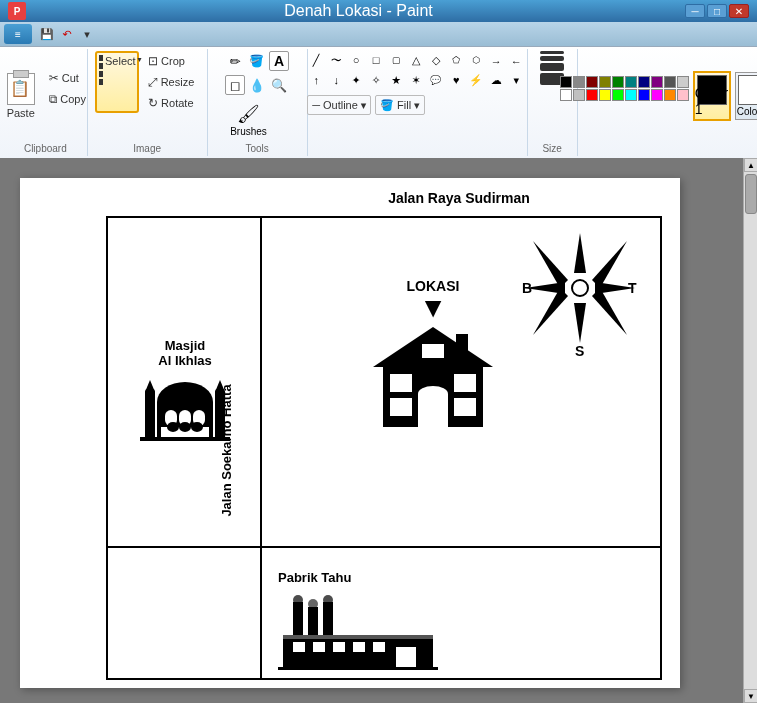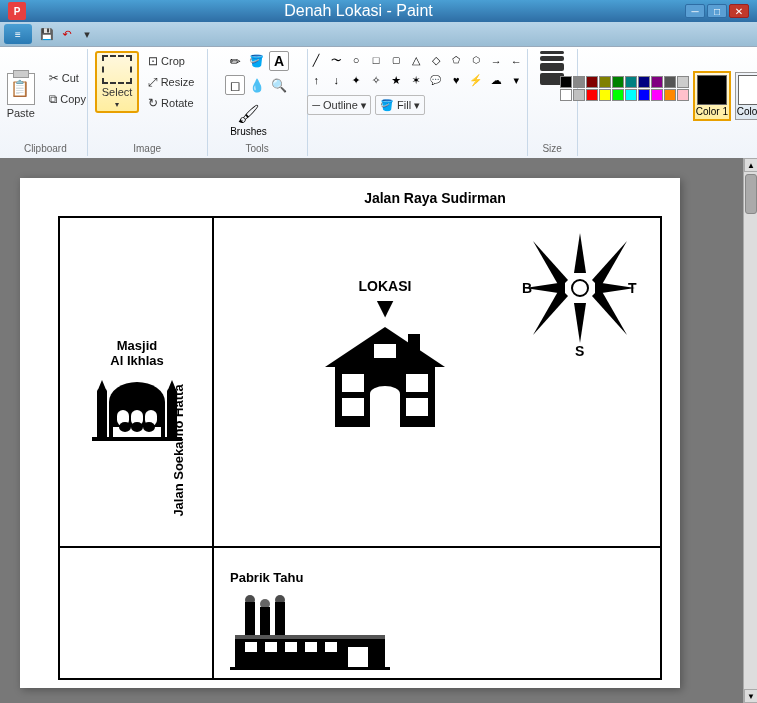--- a/index.html
+++ b/index.html
@@ -111,21 +111,21 @@
       background: transparent;
       border-radius: 2px;
       color: #333;
       white-space: nowrap;
       height: 20px;
     }
     .ribbon-small-col { display: flex; flex-direction: column; gap: 1px; padding-bottom: 14px; }
 
     
     .select-large-btn {
-      display: flex; flex-direction: column; align-items: center; justify-content: flex-start;
+      display: flex; flex-direction: row; justify-content: flex-start;
       width: 36px;
       cursor: pointer;
       border: 2px solid #e8a000;
       background: linear-gradient(to bottom, #fff8e0, #ffeea0);
       border-radius: 3px;
       font-size: 11px;
       color: #333;
       padding: 2px;
       gap: 2px;
     }
@@ -159,20 +159,21 @@
       display: flex;
       justify-content: center;
       padding: 20px;
     }
     .canvas-wrapper {
       background: white;
       width: 660px;
       height: 510px;
       position: relative;
       box-shadow: 2px 2px 8px rgba(0,0,0,0.3);
+      padding-left: 48px;
     }
 
     
     .map-area {
       width: 100%;
       height: 100%;
       position: relative;
     }
 
     
@@ -398,21 +399,21 @@
           <div style="width:12px;height:12px;background:#0f0;border:1px solid #888;cursor:pointer;"></div>
           <div style="width:12px;height:12px;background:#0ff;border:1px solid #888;cursor:pointer;"></div>
           <div style="width:12px;height:12px;background:#00f;border:1px solid #888;cursor:pointer;"></div>
           <div style="width:12px;height:12px;background:#f0f;border:1px solid #888;cursor:pointer;"></div>
           <div style="width:12px;height:12px;background:#f80;border:1px solid #888;cursor:pointer;"></div>
           <div style="width:12px;height:12px;background:#ffc0cb;border:1px solid #888;cursor:pointer;"></div>
         </div>
 
         <div style="display:flex;flex-direction:column;align-items:center;cursor:pointer;border:2px solid #e8a000;background:linear-gradient(to bottom,#fff8e0,#ffeea0);padding:2px;padding-bottom:14px;position:relative;">
           <div style="width:30px;height:30px;background:#000;border:1px solid #666;"></div>
-          <span style="font-size:10px;position:absolute;bottom:2px;">Color 1</span>
+          <span style="font-size:14px;position:absolute;bottom:2px;">Color 1</span>
         </div>
 
         <div style="display:flex;flex-direction:column;align-items:center;cursor:pointer;border:1px solid #999;background:linear-gradient(to bottom,#f0f4fa,#dde8f0);padding:2px;padding-bottom:14px;position:relative;">
           <div style="width:30px;height:30px;background:#fff;border:1px solid #666;"></div>
           <span style="font-size:10px;position:absolute;bottom:2px;">Color 2</span>
         </div>
       </div>
     </div>
 
   </div>

